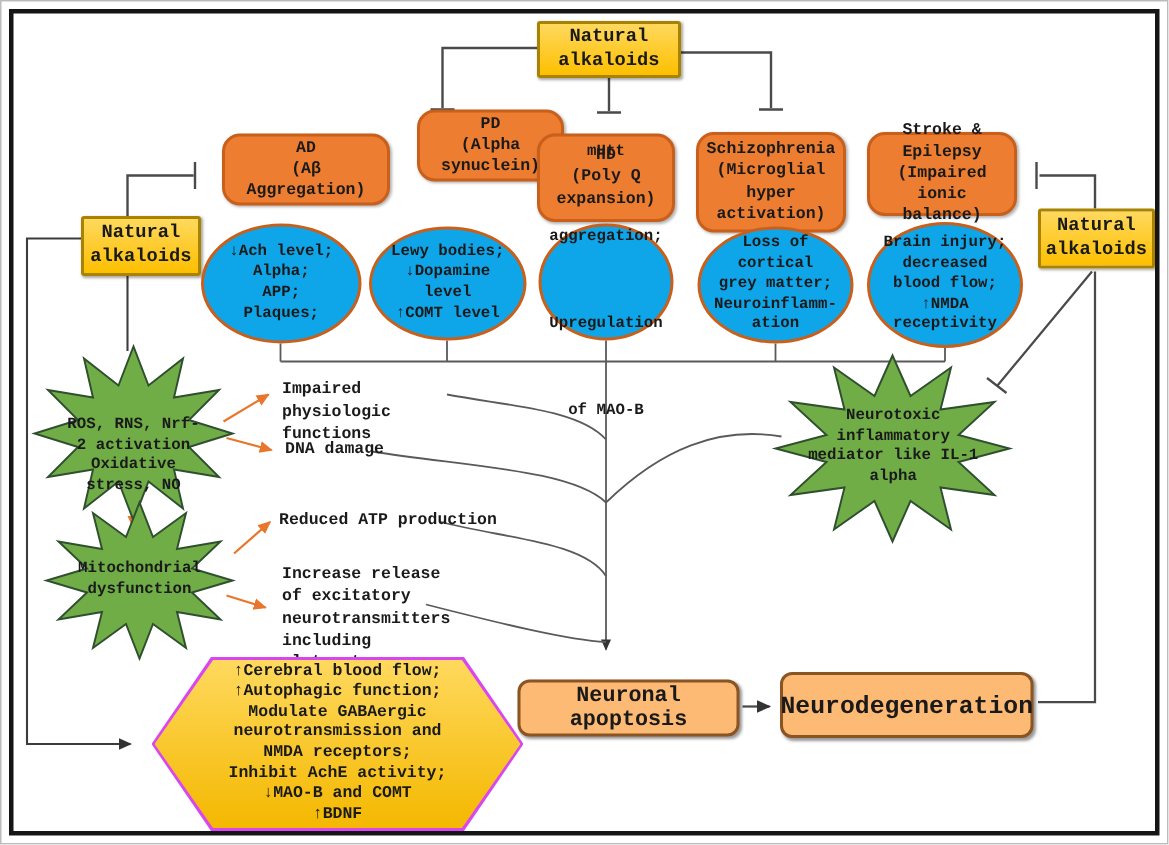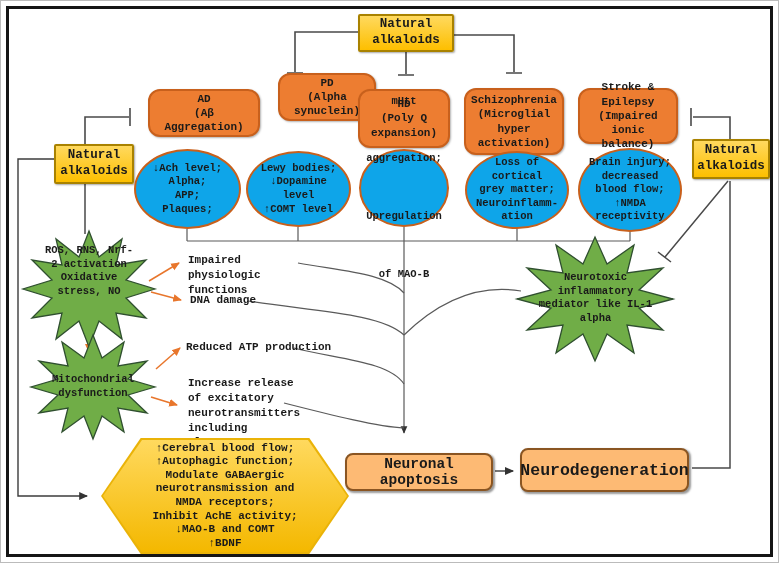--- a/index.html
+++ b/index.html
@@ -10,21 +10,21 @@
   .node{position:absolute;z-index:2;box-sizing:border-box;display:flex;flex-direction:column;
         align-items:center;justify-content:center;text-align:center;font-weight:bold;color:#1a1a1a;}
   .gold{background:linear-gradient(#ffd95e,#fdbf00);border:2px solid #a98200;border-radius:2px;
         font-size:12.5px;line-height:1.25;box-shadow:1px 1px 2px rgba(0,0,0,.35);}
   .disease{background:#ed7d31;border:2px solid #c8601c;border-radius:12px;font-size:11px;line-height:1.3;
         box-shadow:1px 1px 2px rgba(0,0,0,.3);padding:2px;}
   .ellipse{background:#0ea5e9;border:2px solid #c8601c;border-radius:50%;font-size:10.5px;line-height:1.3;}
   .sbtext{background:transparent;font-size:10.5px;line-height:1.3;z-index:3;}
   .effect{align-items:flex-start;text-align:left;font-size:11px;line-height:1.35;}
   .hexouter{position:absolute;z-index:2;clip-path:polygon(0% 50%,16% 0%,84% 0%,100% 50%,84% 100%,16% 100%);
-        background:#eab308;}
+        background:#d946ef;}
   .hexinner{position:absolute;left:2px;top:2px;right:2px;bottom:2px;
         clip-path:polygon(0% 50%,16% 0%,84% 0%,100% 50%,84% 100%,16% 100%);
         background:linear-gradient(#ffd95e,#f4b800);display:flex;flex-direction:column;align-items:center;
         justify-content:center;text-align:center;font-weight:bold;font-size:11px;line-height:1.24;color:#1a1a1a;}
   .outcome{background:#fdba74;border:2px solid #8a5522;border-radius:8px;
         box-shadow:1.5px 1.5px 2px rgba(0,0,0,.4);}
 </style>
 </head>
 <body>
 
@@ -145,21 +145,21 @@
     <div>ation</div>
   </div>
   <div class="node ellipse" style="left:577px;top:147px;width:104px;height:84px;">
     <div>Brain injury;</div>
     <div>decreased</div>
     <div>blood flow;</div>
     <div>↑NMDA</div>
     <div>receptivity</div>
   </div>
 
-  <div class="node sbtext" style="left:36px;top:243px;width:104px;">
+  <div class="node sbtext" style="left:36px;top:276px;width:104px;">
     <div>ROS, RNS, Nrf-</div>
     <div>2 activation</div>
     <div>Oxidative</div>
     <div>stress, NO</div>
   </div>
   <div class="node sbtext" style="left:42px;top:372px;width:100px;">
     <div>Mitochondrial</div>
     <div>dysfunction</div>
   </div>
   <div class="node sbtext" style="left:537px;top:270px;width:115px;">

